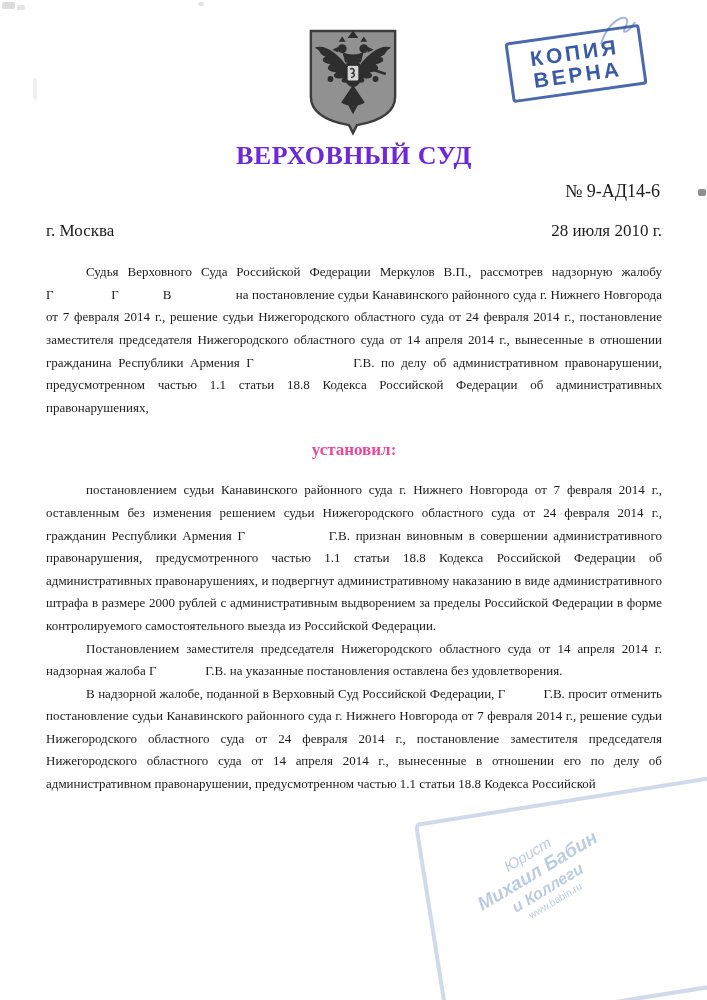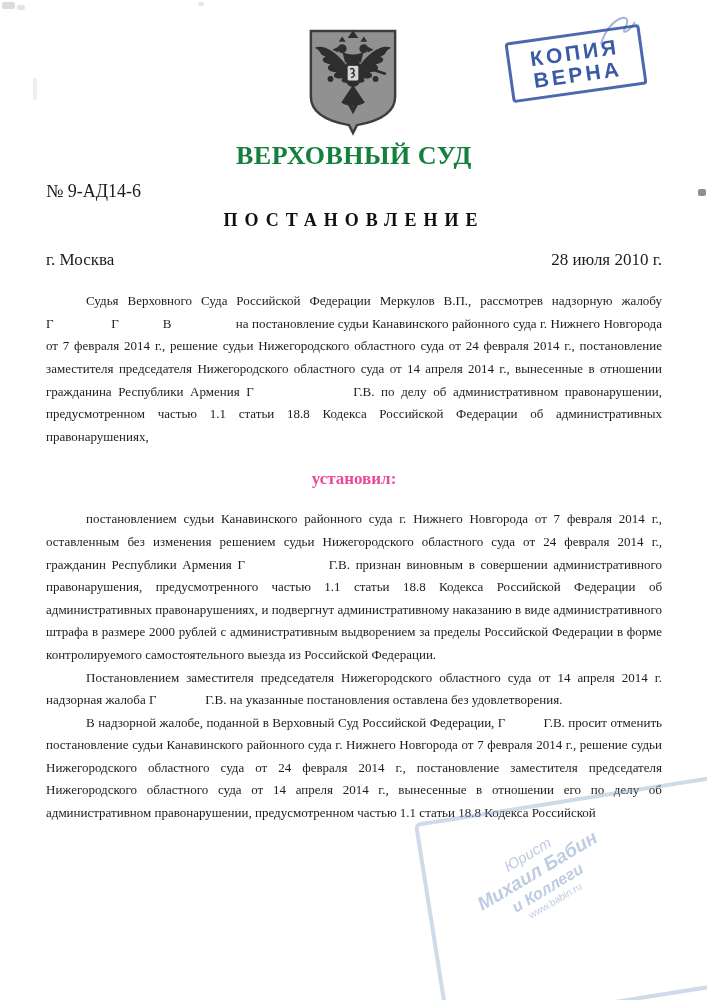--- a/index.html
+++ b/index.html
@@ -14,25 +14,25 @@
     color: #1c1c1c;
   }
   .content { position: absolute; left: 46px; right: 45px; top: 0; }
 
   .court-title {
     margin-top: 140px;
     text-align: center;
     font-weight: bold;
     font-size: 26px;
     line-height: 1.2;
-    color: #15803d;
+    color: #6d28d9;
     letter-spacing: 0.5px;
   }
   .case-number {
-    text-align: left;
+    text-align: right;
     font-size: 18px;
     margin-top: 10px;
     padding-right: 2px;
   }
   .doc-type {
     text-align: center;
     font-weight: bold;
     font-size: 18px;
     letter-spacing: 7px;
     margin-top: 8px;
@@ -168,21 +168,20 @@
     <span>ВЕРНА</span>
   </div>
 
   <div class="content">
     <div class="court-title">
       <div>ВЕРХОВНЫЙ СУД</div>
     </div>
 
     <div class="case-number">№ 9-АД14-6</div>
 
-    <div class="doc-type">ПОСТАНОВЛЕНИЕ</div>
 
     <div class="place-date">
       <span>г. Москва</span>
       <span>28 июля 2010 г.</span>
     </div>
 
     <div class="body-text">
       <p class="first">Судья Верховного Суда Российской Федерации Меркулов В.П., рассмотрев надзорную жалобу Г&nbsp;&nbsp;&nbsp;&nbsp;&nbsp;&nbsp;&nbsp;&nbsp;&nbsp;&nbsp;&nbsp;&nbsp;&nbsp;&nbsp;&nbsp;&nbsp; Г&nbsp;&nbsp;&nbsp;&nbsp;&nbsp;&nbsp;&nbsp;&nbsp;&nbsp;&nbsp;&nbsp;&nbsp; В&nbsp;&nbsp;&nbsp;&nbsp;&nbsp;&nbsp;&nbsp;&nbsp;&nbsp;&nbsp;&nbsp;&nbsp;&nbsp;&nbsp;&nbsp;&nbsp;&nbsp;&nbsp; на постановление судьи Канавинского районного суда г. Нижнего Новгорода от 7 февраля 2014 г., решение судьи Нижегородского областного суда от 24 февраля 2014 г., постановление заместителя председателя Нижегородского областного суда от 14 апреля 2014 г., вынесенные в отношении гражданина Республики Армения Г&nbsp;&nbsp;&nbsp;&nbsp;&nbsp;&nbsp;&nbsp;&nbsp;&nbsp;&nbsp;&nbsp;&nbsp;&nbsp;&nbsp; Г.В. по делу об административном правонарушении, предусмотренном частью 1.1 статьи 18.8 Кодекса Российской Федерации об административных правонарушениях,</p>
       <div class="section-heading">установил:</div>
       <p>постановлением судьи Канавинского районного суда г. Нижнего Новгорода от 7 февраля 2014 г., оставленным без изменения  решением судьи Нижегородского областного суда от 24 февраля 2014 г., гражданин Республики Армения Г&nbsp;&nbsp;&nbsp;&nbsp;&nbsp;&nbsp;&nbsp;&nbsp;&nbsp;&nbsp;&nbsp;&nbsp;&nbsp;&nbsp; Г.В. признан виновным в совершении административного правонарушения, предусмотренного частью 1.1 статьи 18.8 Кодекса Российской Федерации об административных правонарушениях, и подвергнут административному наказанию в виде административного штрафа в размере 2000 рублей с административным выдворением за пределы Российской Федерации в форме контролируемого самостоятельного выезда из Российской Федерации.</p>

